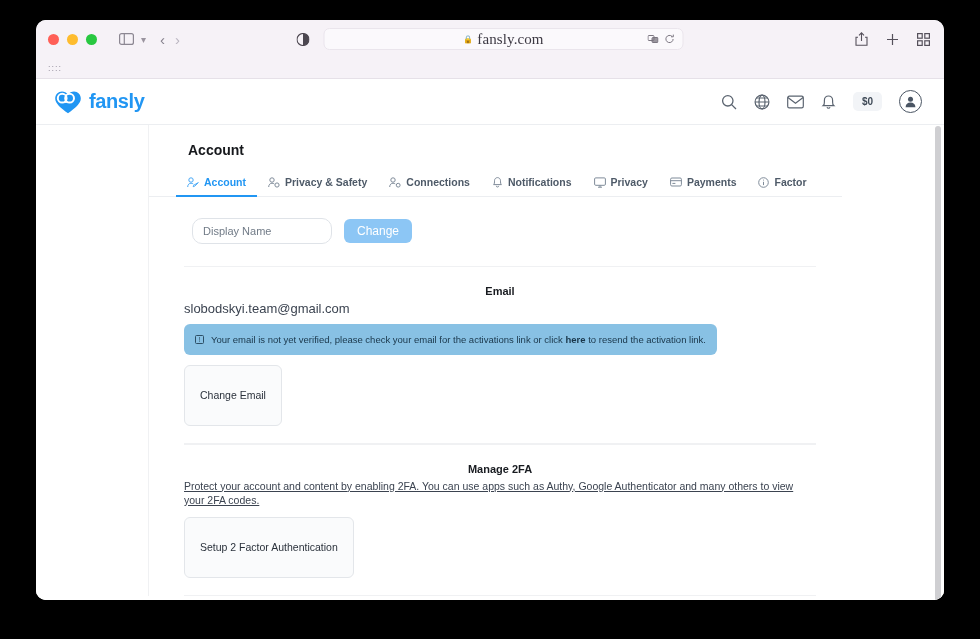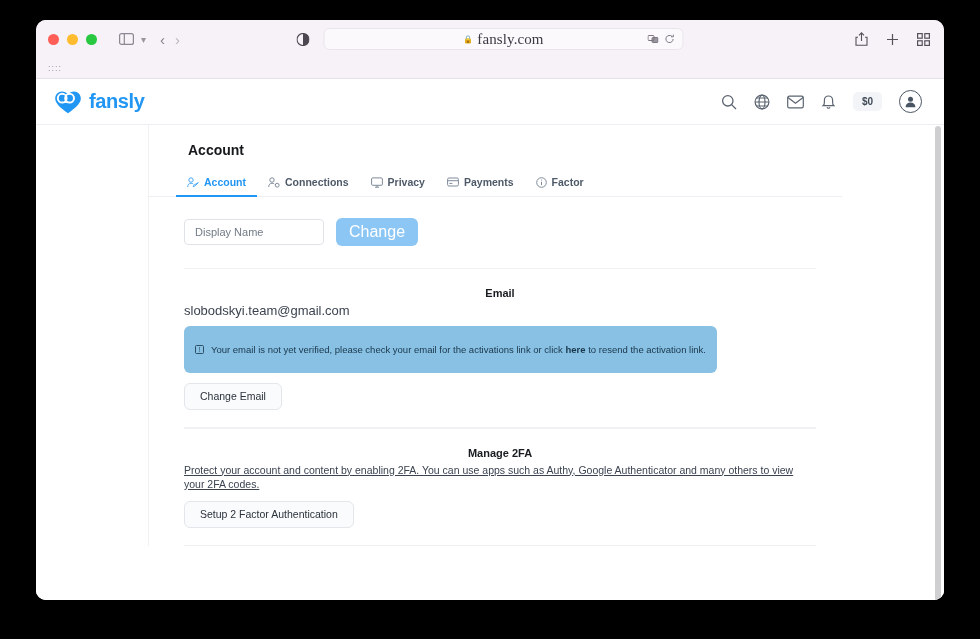--- a/index.html
+++ b/index.html
@@ -183,31 +183,32 @@
   .sec { padding-left: 36px; padding-right: 26px; }
   .divider { height: 1px; background: #f0f1f3; margin: 0 0 0 36px; margin-right: 26px; }
 
   .row-name {
     display: flex; align-items: center; gap: 12px;
     margin-top: 21px;
   }
   .input-box {
     width: 140px; height: 26px;
     border: 1px solid #dfe3e8;
-    border-radius: 4px;
+    border-radius: 10px;
     display: flex; align-items: center;
     padding: 0 10px;
     background: #fff;
+    margin-left: 8px;
   }
   .input-box span { font-size: 11px; color: #717b87; }
   .btn-primary {
     background: #8cc6f5;
     color: #ffffff;
     border-radius: 6px;
-    font-size: 16px;
+    font-size: 12px;
     padding: 6px 13px;
     line-height: 1;
     text-align: right;
   }
 
   .sec-label {
     font-size: 11px; font-weight: bold;
     color: #181b20;
     text-align: center;
   }
@@ -216,40 +217,40 @@
     margin-top: 4px;
   }
   .sec-desc {
     font-size: 10.5px; color: #3b4350;
     margin-top: 4px; line-height: 1.35; text-decoration: underline;
   }
   .alert {
     margin-top: 8px;
     background: #88c1e4;
     border-radius: 6px;
-    padding: 18px 11px;
+    padding: 10px 11px;
     display: inline-flex; align-items: center; gap: 7px;
     font-size: 9.5px; color: #19364a;
   }
   .alert b { font-weight: bold; }
   .alert-ico {
     width: 9px; height: 9px;
     border: 1px solid #2d4f66;
     border-radius: 1.5px;
     display: flex; align-items: center; justify-content: center;
     font-size: 7px; line-height: 1; color: #2d4f66;
     flex: 0 0 auto;
   }
   .btn-ghost {
     display: inline-block;
     background: #fafbfc;
     border: 1px solid #e3e6ea;
     border-radius: 6px;
     font-size: 10.5px; color: #2b323c;
-    padding: 6px 15px;
+    padding: 23px 15px;
     margin-top: 10px;
     line-height: 1.2;
   }
   .sec-block { padding-top: 18px; padding-bottom: 17px; }
 
   
   .scrollbar {
     position: absolute;
     right: 3px; top: 1px;
     width: 6px; height: 479px;
@@ -412,24 +413,43 @@
                   <path d="M11.3 5.6 L7.6 9.3 L6.2 9.7 L6.6 8.3 Z"></path>
                 </svg>
               </span>
               <span>Account</span>
             </div>
             <div class="tab">
               <span class="tabico">
                 <svg width="12" height="11" viewBox="0 0 12 11" fill="none" stroke="currentColor" stroke-width="1">
                   <circle cx="4" cy="3" r="2.2"></circle>
                   <path d="M0.7 10 C0.7 7.6 2.2 6.2 4 6.2 C4.9 6.2 5.7 6.5 6.3 7"></path>
+                  <circle cx="9" cy="8" r="2.1"></circle>
+                </svg>
+              </span>
+              <span>Privacy &amp; Safety</span>
+            </div>
+            <div class="tab">
+              <span class="tabico">
+                <svg width="12" height="11" viewBox="0 0 12 11" fill="none" stroke="currentColor" stroke-width="1">
+                  <circle cx="4" cy="3" r="2.2"></circle>
+                  <path d="M0.7 10 C0.7 7.6 2.2 6.2 4 6.2 C4.9 6.2 5.7 6.5 6.3 7"></path>
                   <circle cx="9.2" cy="8.2" r="1.9"></circle>
                 </svg>
               </span>
               <span>Connections</span>
+            </div>
+            <div class="tab">
+              <span class="tabico">
+                <svg width="11" height="12" viewBox="0 0 11 12" fill="none" stroke="currentColor" stroke-width="1">
+                  <path d="M1.6 8.6 C1.6 8.6 2.5 8 2.5 5.9 V4.7 C2.5 3 3.8 1.6 5.5 1.6 C7.2 1.6 8.5 3 8.5 4.7 V5.9 C8.5 8 9.4 8.6 9.4 8.6 Z"></path>
+                  <path d="M4.3 9.8 a1.2 1.2 0 0 0 2.4 0"></path>
+                </svg>
+              </span>
+              <span>Notifications</span>
             </div>
             <div class="tab">
               <span class="tabico">
                 <svg width="12" height="11" viewBox="0 0 12 11" fill="none" stroke="currentColor" stroke-width="1">
                   <rect x="0.6" y="0.9" width="10.8" height="7.4" rx="1.1"></rect>
                   <line x1="4" y1="10.2" x2="8" y2="10.2"></line>
                   <line x1="6" y1="8.3" x2="6" y2="10.2"></line>
                 </svg>
               </span>
               <span>Privacy</span>

